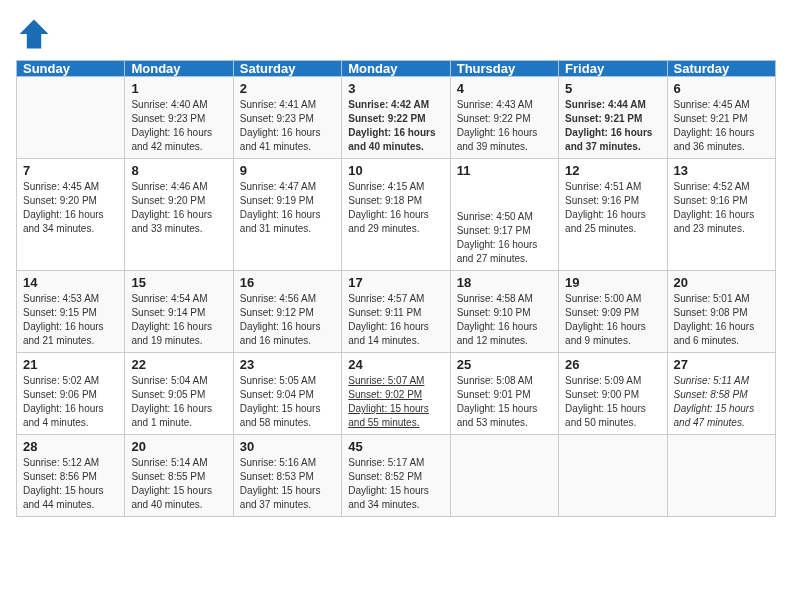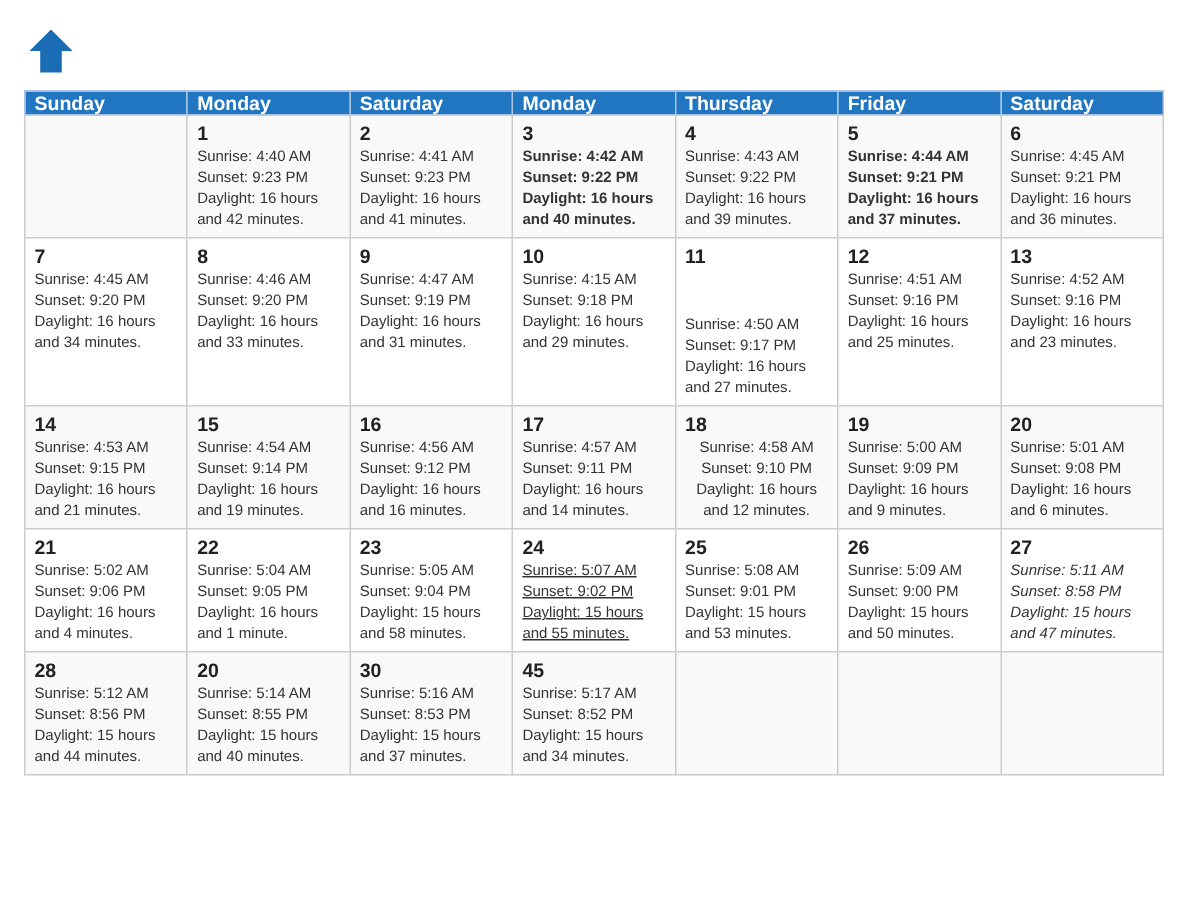--- a/index.html
+++ b/index.html
@@ -247,21 +247,21 @@
         </td>
         <td>
           <span class="day-number">17</span>
           <div class="day-info" style="white-space: pre-line;">Sunrise: 4:57 AM
 Sunset: 9:11 PM
 Daylight: 16 hours
 and 14 minutes.</div>
         </td>
         <td>
           <span class="day-number">18</span>
-          <div class="day-info" style="white-space: pre-line; text-align: center;">Sunrise: 4:58 AM
+          <div class="day-info" style="white-space: pre-line;">Sunrise: 4:58 AM
 Sunset: 9:10 PM
 Daylight: 16 hours
 and 12 minutes.</div>
         </td>
         <td>
           <span class="day-number">19</span>
           <div class="day-info" style="white-space: pre-line;">Sunrise: 5:00 AM
 Sunset: 9:09 PM
 Daylight: 16 hours
 and 9 minutes.</div>

